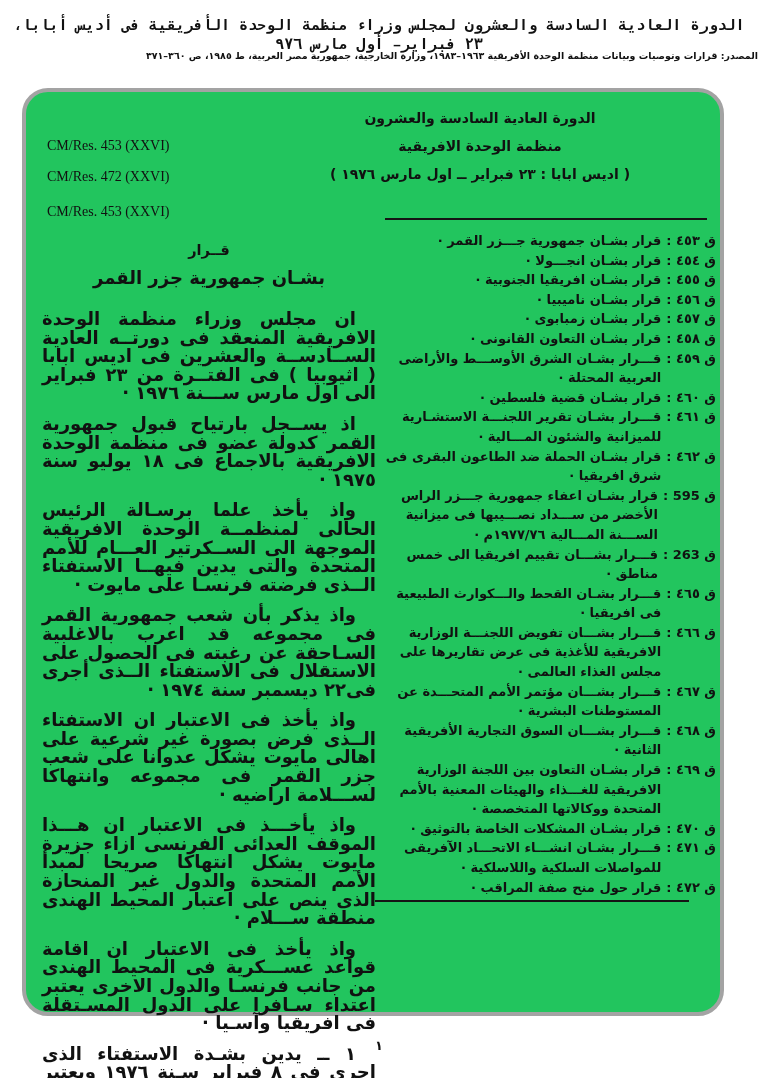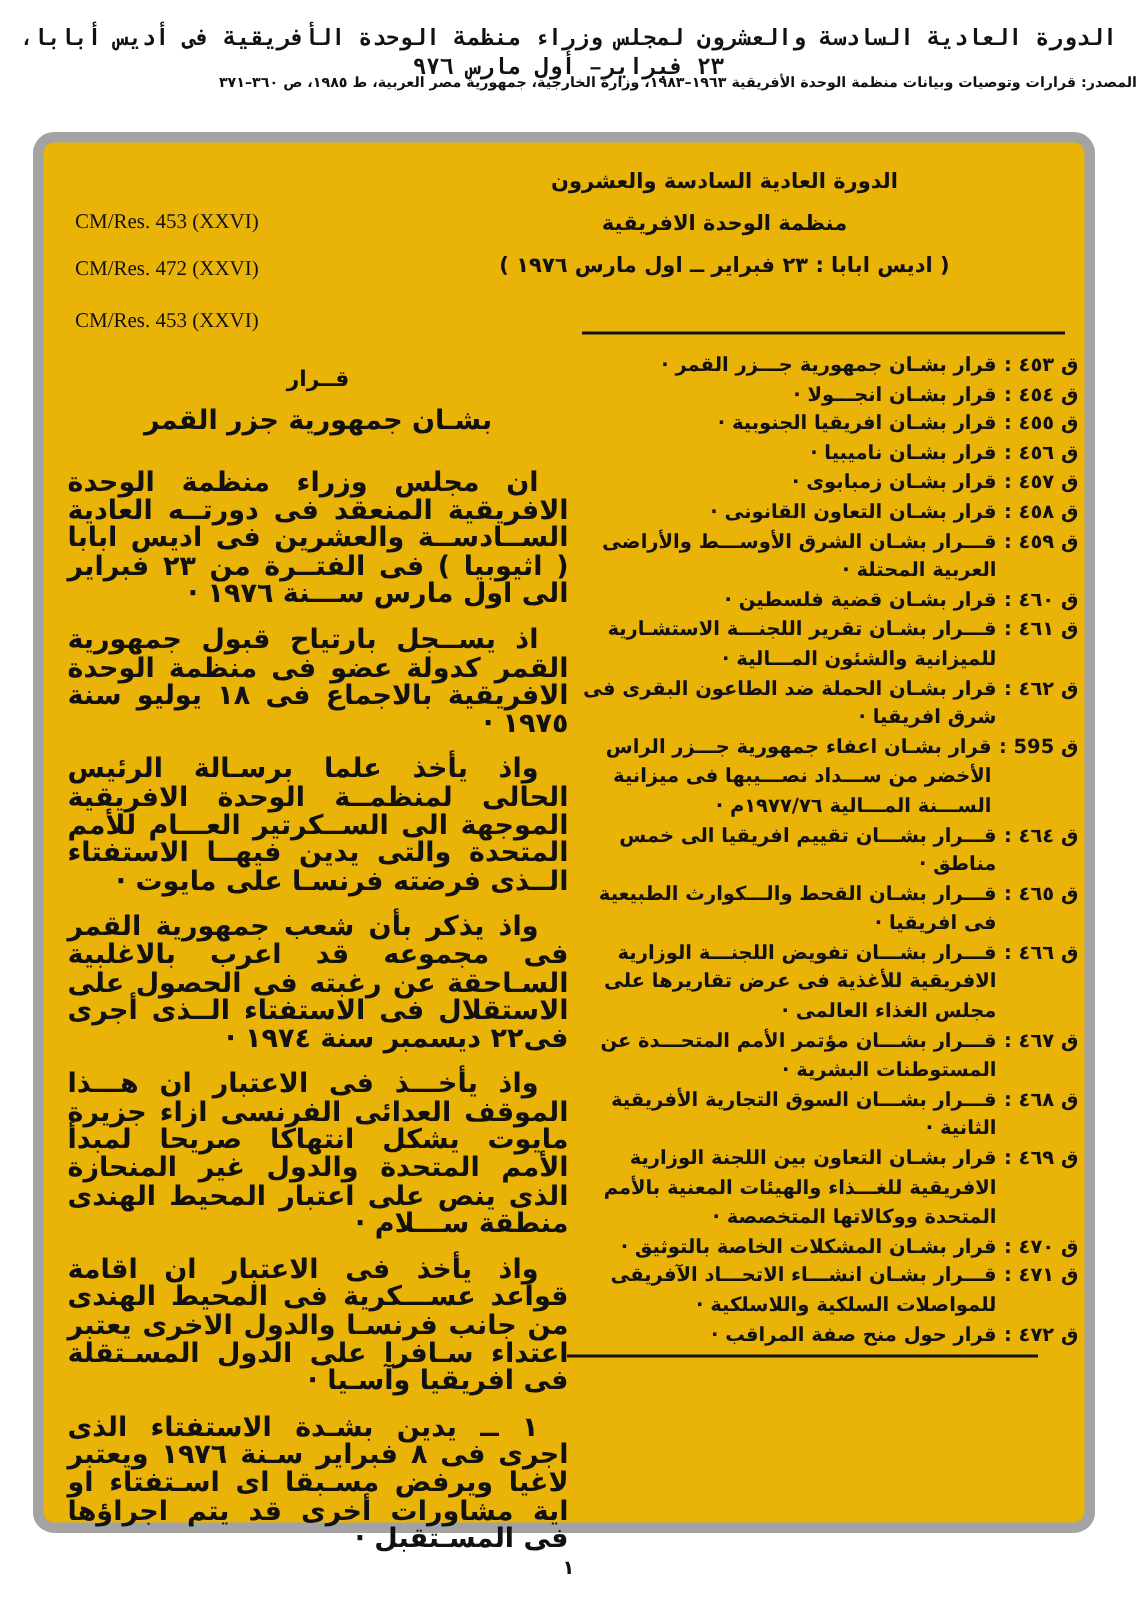--- a/index.html
+++ b/index.html
@@ -12,21 +12,21 @@
     position:absolute;top:16px;left:0;right:0;text-align:center;
     direction:rtl;font-weight:bold;font-size:15px;letter-spacing:-0.2px;font-family:Liberation Mono, monospace;
   }
   .hdr2{
     position:absolute;top:50px;left:0;right:0;
     direction:rtl;font-weight:bold;font-size:9.5px;
   }
   
   .frame{
     position:absolute;left:22px;top:88px;width:694px;height:920px;
-    border:7px solid #a3a3a3;border-radius:14px;background:#eab308;
+    border:4px solid #a3a3a3;border-radius:26px;background:#22c55e;
   }
   
   .session-header{
     position:absolute;top:12px;right:68px;width:344px;
     direction:rtl;text-align:center;font-weight:bold;font-size:14px;line-height:28px;
   }
   .cm-refs{
     position:absolute;left:21px;top:38px;
     font-family:"Liberation Serif","DejaVu Serif",serif;
     font-size:14px;line-height:31px;white-space:nowrap;
@@ -126,21 +126,21 @@
       </div>
     <div class="toc-item">
         <span class="toc-num">ق ٤٦٢ :</span>
         <span class="toc-text">قرار بشـان الحملة ضد الطاعون البقرى فى شرق افريقيا ·</span>
       </div>
     <div class="toc-item">
         <span class="toc-num">ق 595 :</span>
         <span class="toc-text">قرار بشـان اعفاء جمهورية جـــزر الراس الأخضر من ســـداد نصـــيبها فى ميزانية الســـنة المـــالية ١٩٧٧/٧٦م ·</span>
       </div>
     <div class="toc-item">
-        <span class="toc-num">ق ٤٦٤ :</span>
+        <span class="toc-num">ق 263 :</span>
         <span class="toc-text">قـــرار بشـــان تقييم افريقيا الى خمس مناطق ·</span>
       </div>
     <div class="toc-item">
         <span class="toc-num">ق ٤٦٥ :</span>
         <span class="toc-text">قـــرار بشـان القحط والـــكوارث الطبيعية فى افريقيا ·</span>
       </div>
     <div class="toc-item">
         <span class="toc-num">ق ٤٦٦ :</span>
         <span class="toc-text">قـــرار بشـــان تفويض اللجنـــة الوزارية الافريقية للأغذية فى عرض تقاريرها على مجلس الغذاء العالمى ·</span>
       </div>
@@ -172,20 +172,21 @@
 
   <div class="rule rule-bottom"></div>
 
   <div class="res-col">
     <div class="res-heading">قــرار</div>
     <div class="res-subheading">بشـان جمهورية جزر القمر</div>
     <p>ان مجلس وزراء منظمة الوحدة الافريقية المنعقد فى دورتــه العادية الســادســة والعشرين فى اديس ابابا ( اثيوبيا ) فى الفتــرة من ٢٣ فبراير الى اول مارس ســـنة ١٩٧٦ ·</p>
     <p>اذ يســجل بارتياح قبول جمهورية القمر كدولة عضو فى منظمة الوحدة الافريقية بالاجماع فى ١٨ يوليو سنة ١٩٧٥ ·</p>
     <p>واذ يأخذ علما برسـالة الرئيس الحالى لمنظمــة الوحدة الافريقية الموجهة الى الســكرتير العـــام للأمم المتحدة والتى يدين فيهــا الاستفتاء الــذى فرضته فرنسـا على مايوت ·</p>
     <p>واذ يذكر بأن شعب جمهورية القمر فى مجموعه قد اعرب بالاغلبية السـاحقة عن رغبته فى الحصول على الاستقلال فى الاستفتاء الــذى أجرى فى٢٢ ديسمبر سنة ١٩٧٤ ·</p>
+    <p>واذ يأخذ فى الاعتبار ان الاستفتاء الــذى فرض بصورة غير شرعية على اهالى مايوت يشكل عدوانا على شعب جزر القمر فى مجموعه وانتهاكا لســـلامة اراضيه ·</p>
     <p>واذ يأخـــذ فى الاعتبار ان هـــذا الموقف العدائى الفرنسى ازاء جزيرة مايوت يشكل انتهاكا صريحا لمبدأ الأمم المتحدة والدول غير المنحازة الذى ينص على اعتبار المحيط الهندى منطقة ســـلام ·</p>
     <p>واذ يأخذ فى الاعتبار ان اقامة قواعد عســـكرية فى المحيط الهندى من جانب فرنسـا والدول الاخرى يعتبر اعتداء سـافرا على الدول المسـتقلة فى افريقيا وآسـيا ·</p>
     <p>١ ــ يدين بشـدة الاستفتاء الذى اجرى فى ٨ فبراير سـنة ١٩٧٦ ويعتبر لاغيا ويرفض مسـبقا اى اسـتفتاء او اية مشاورات أخرى قد يتم اجراؤها فى المسـتقبل ·</p>
   </div>
 
 </div>
 
 <div class="page-num">١</div>
 
 </body></html>

